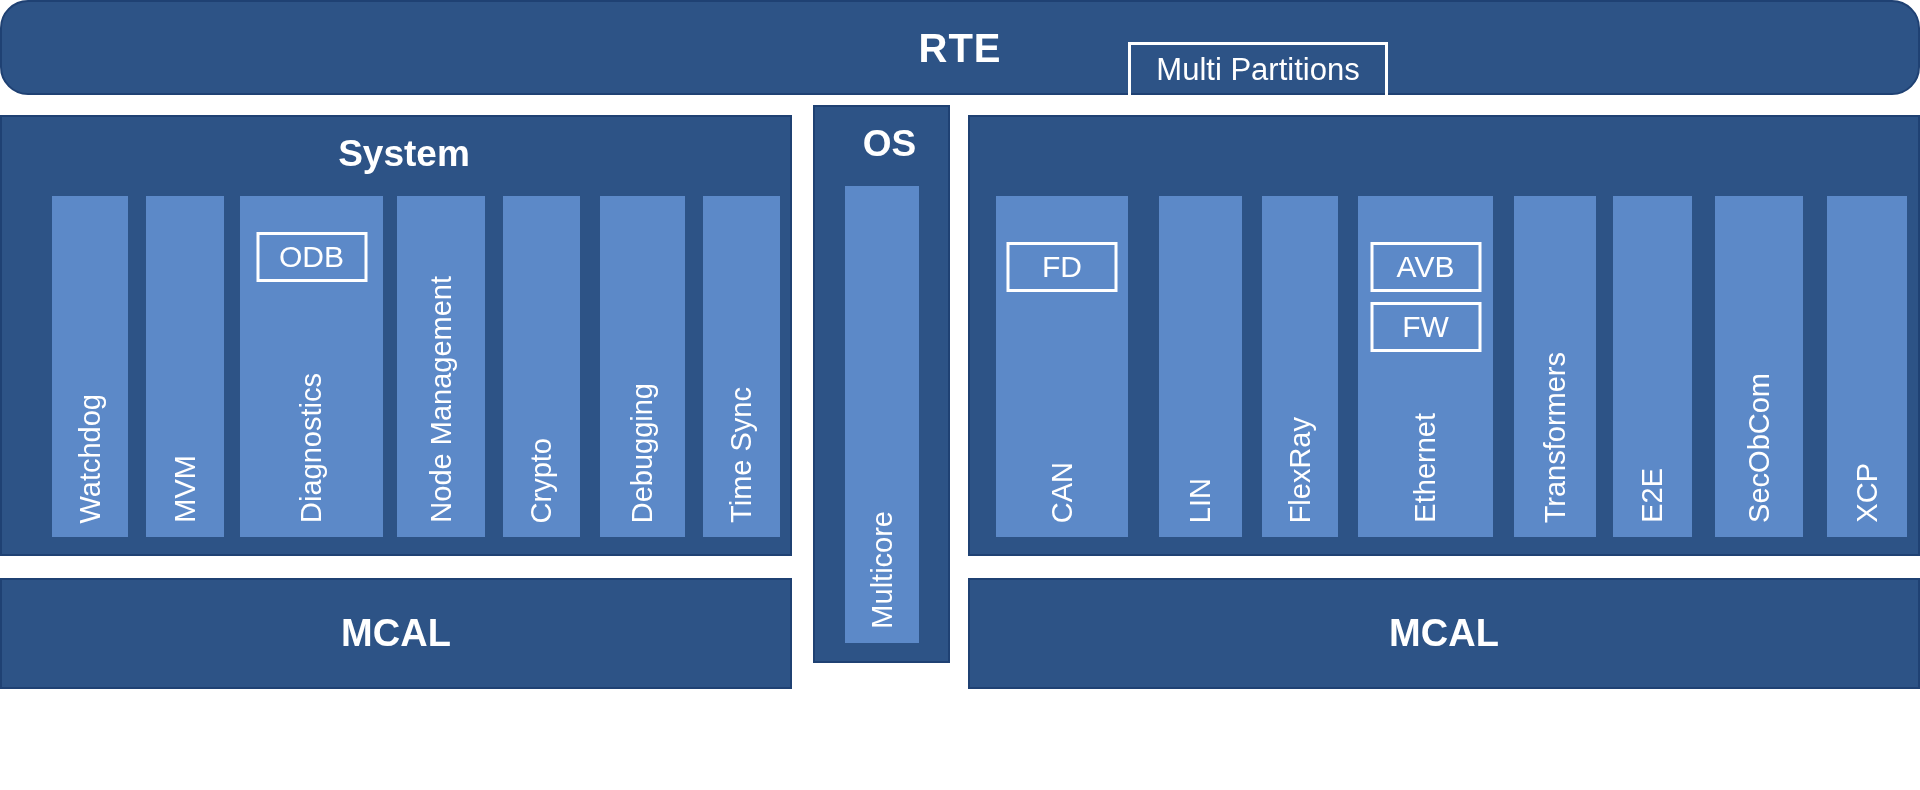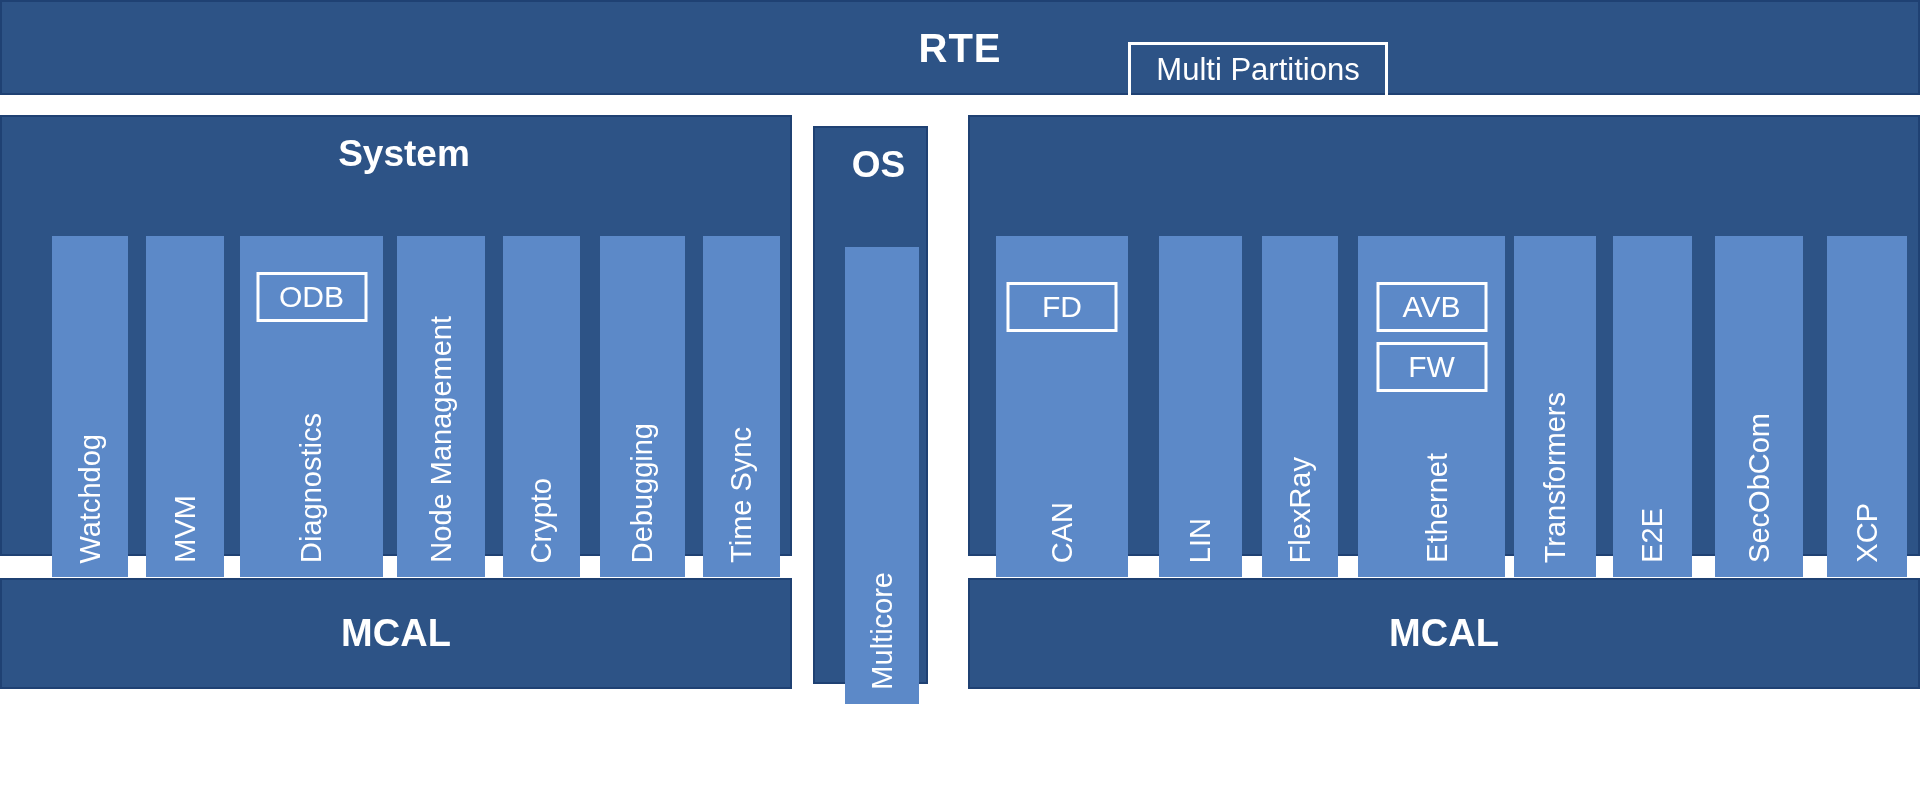--- a/index.html
+++ b/index.html
@@ -13,48 +13,48 @@
   .stage{position:relative;width:1920px;height:790px;background:#ffffff;overflow:hidden;}
 
   .bar,.block{
     position:absolute;
     background:var(--dark);
     border:2px solid var(--edge);
     box-sizing:border-box;
     color:var(--white);
   }
 
-  .top-bar{left:0;top:0;width:1920px;height:95px;}
+  .top-bar{left:0;top:0;width:1920px;height:95px;border-radius:28px;}
   .rte{
     position:absolute;left:50%;top:50%;transform:translate(-50%,-50%);
     font-size:40px;font-weight:bold;letter-spacing:1px;
   }
   .partition-box{
     position:absolute;left:1126px;top:40px;width:260px;height:56px;
     border:3px solid var(--white);box-sizing:border-box;
     display:flex;align-items:center;justify-content:center;
     font-size:31px;
   }
 
   .block-system{left:0;top:115px;width:792px;height:441px;}
-  .block-os{left:813px;top:126px;width:115px;height:558px;}
+  .block-os{left:813px;top:105px;width:137px;height:558px;}
   .block-comm{left:968px;top:115px;width:952px;height:441px;}
 
   .block-title{
     position:absolute;top:16px;left:0;right:0;text-align:center;
     font-size:37px;font-weight:bold;padding-left:16px;
   }
 
   .cols{position:absolute;left:-2px;top:79px;width:1920px;height:341px;pointer-events:none;}
   .block-os .cols{height:457px;}
 
   .col{
     position:absolute;top:0;height:100%;
     background:var(--light);
-    display:flex;flex-direction:column;justify-content:flex-end;align-items:center;margin-top:40px;
+    display:flex;flex-direction:column;justify-content:flex-end;align-items:center;
   }
   .vlabel{
     writing-mode:vertical-rl;
     transform:rotate(180deg);
     font-size:29px;color:var(--white);
     margin-bottom:14px;white-space:nowrap;line-height:1;
   }
   .badges{
     position:absolute;left:50%;transform:translateX(-50%);
     display:flex;flex-direction:column;gap:10px;align-items:center;
@@ -136,21 +136,21 @@
             <div class="badge">FD</div>
           </div>
           <span class="vlabel">CAN</span>
         </div>
         <div class="col" style="left: 191px; width: 83px;">
           <span class="vlabel">LIN</span>
         </div>
         <div class="col" style="left: 294px; width: 76px;">
           <span class="vlabel">FlexRay</span>
         </div>
-        <div class="col" style="left: 390px; width: 135px; padding-left: 12px;">
+        <div class="col" style="left: 390px; width: 135px;">
           <div class="badges" style="top: 46px;">
             <div class="badge">AVB</div>
             <div class="badge">FW</div>
           </div>
           <span class="vlabel">Ethernet</span>
         </div>
         <div class="col" style="left: 546px; width: 82px;">
           <span class="vlabel">Transformers</span>
         </div>
         <div class="col" style="left: 645px; width: 79px;">

